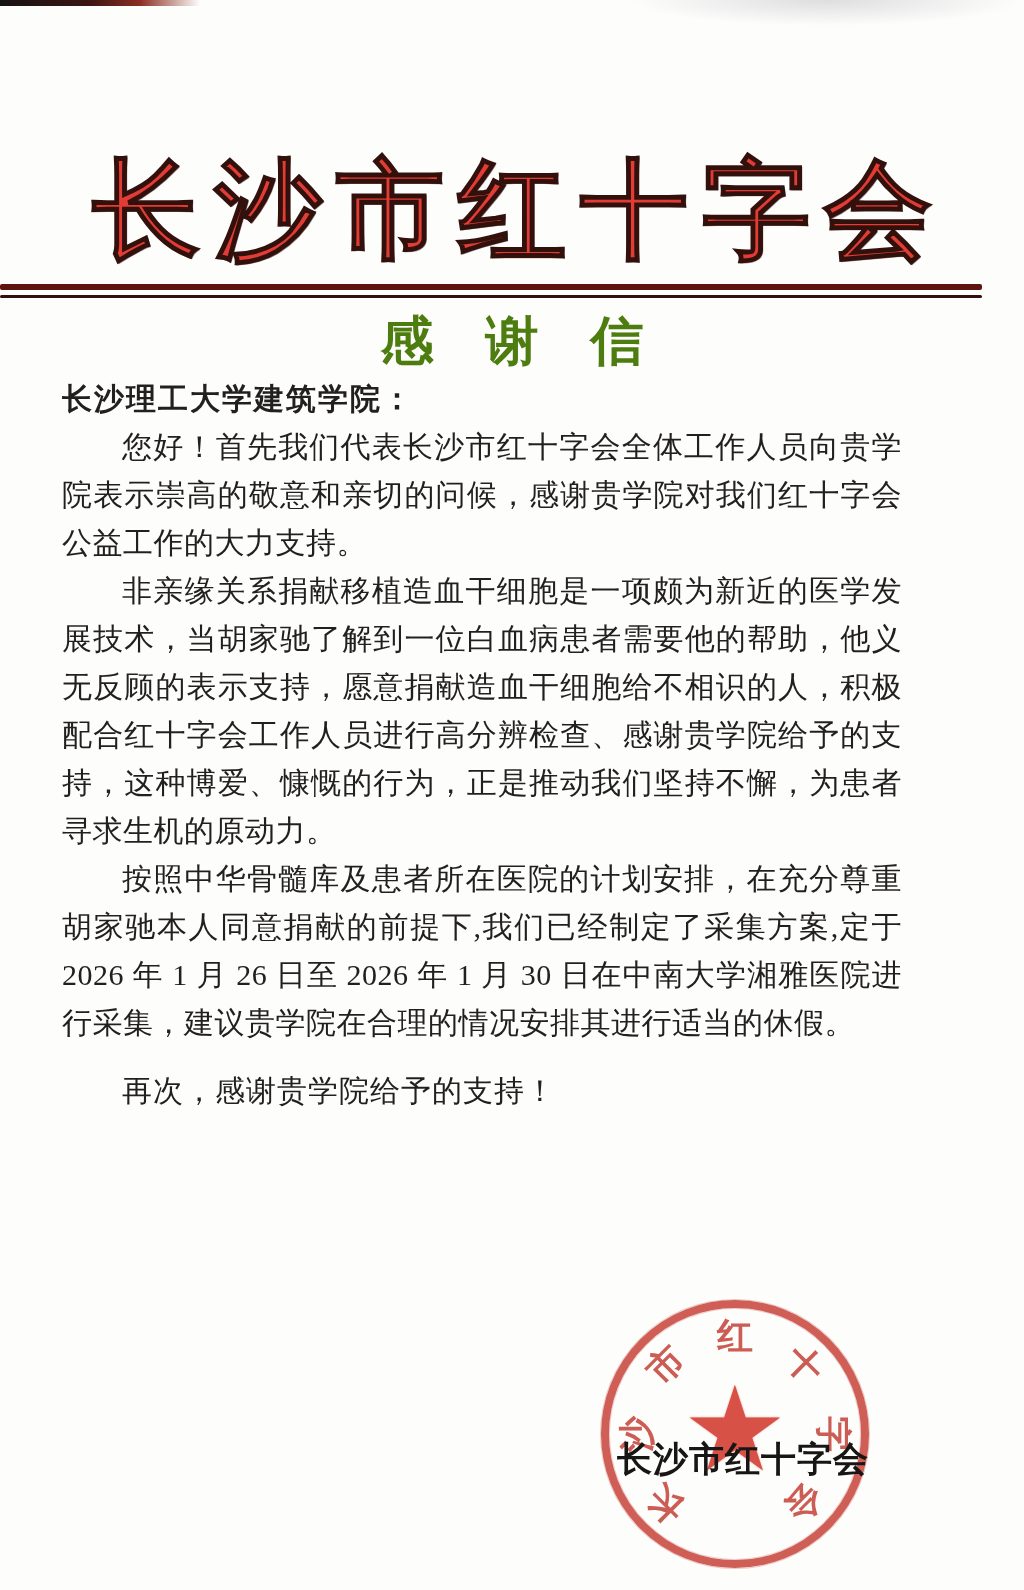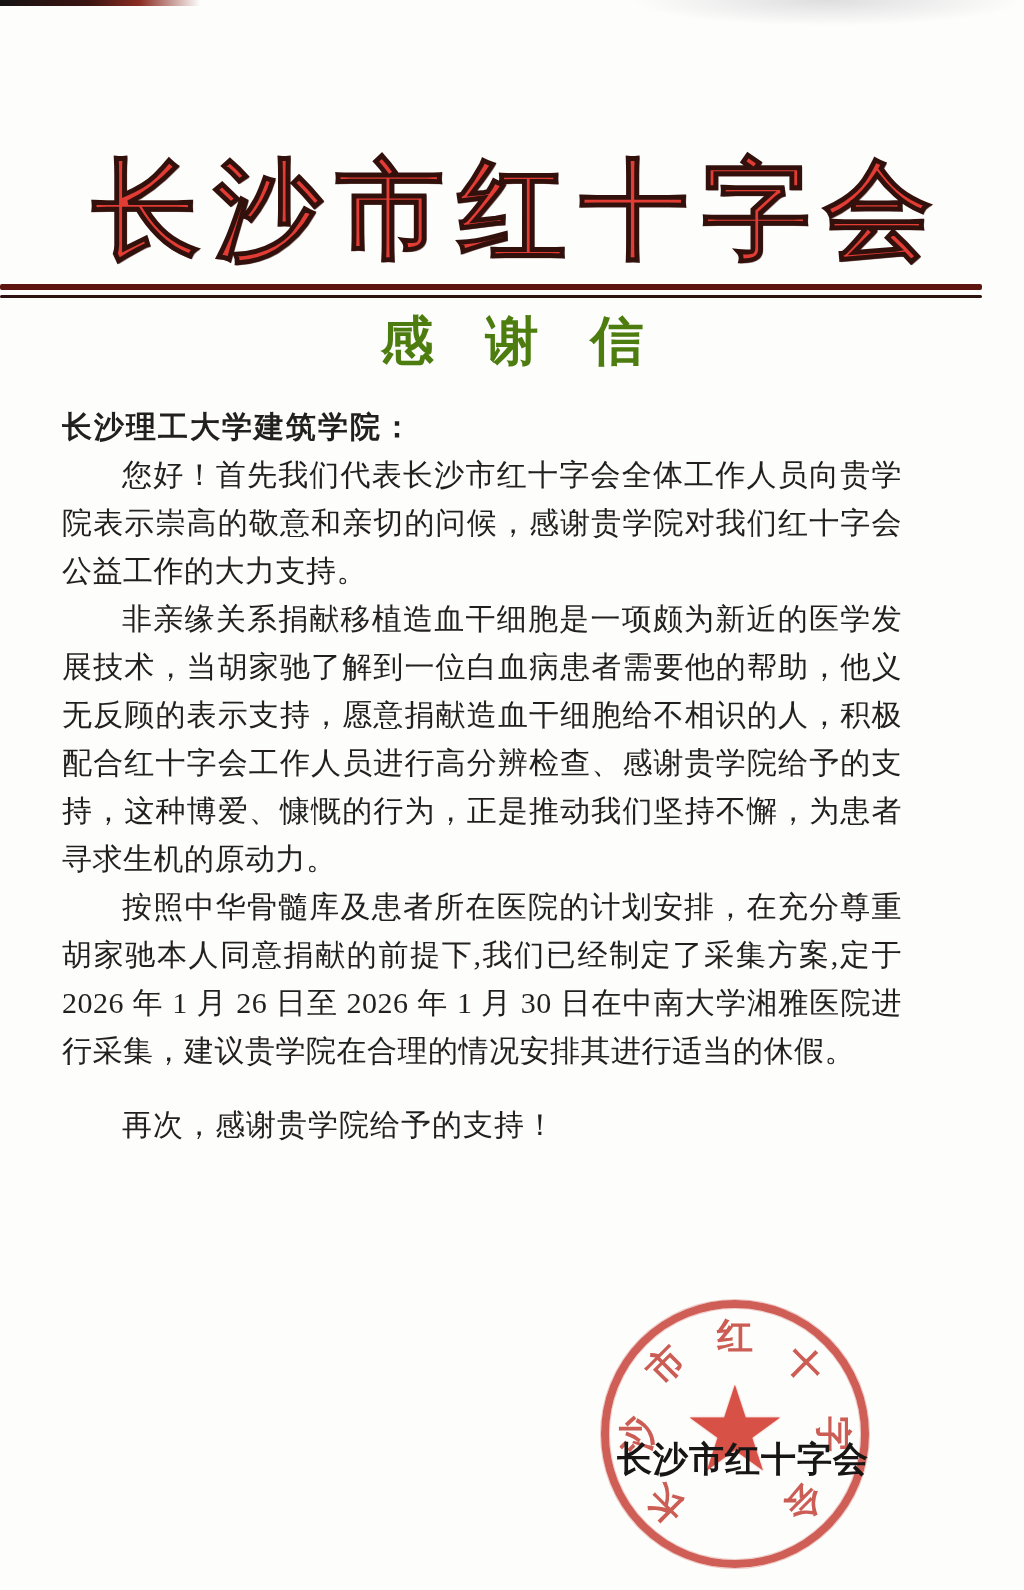--- a/index.html
+++ b/index.html
@@ -50,24 +50,24 @@
     white-space:nowrap;
   }
 
   
   .body {
     position:absolute; top:375px; left:62px; width:840px;
     font-size:30px; line-height:48px;
     color:var(--ink,#221f1f);
     text-align:justify;
   }
-  .salutation { font-weight:bold; letter-spacing:2px;margin-top:28px; }
+  .salutation { font-weight:bold; letter-spacing:2px; }
   .para { text-indent:2em; letter-spacing:0.5px; }
   .closing { text-indent:2em; letter-spacing:1px; }
-  .closing-block { margin-top:26px; }
+  .closing-block { margin-top:20px; }
 
   
   .seal {
     position:absolute; left:601px; top:1300px;
     width:268px; height:268px;
     opacity:0.88;
   }
   .seal-ring {
     position:absolute; inset:0;
     border:8px solid var(--seal-red,#c94a40);

